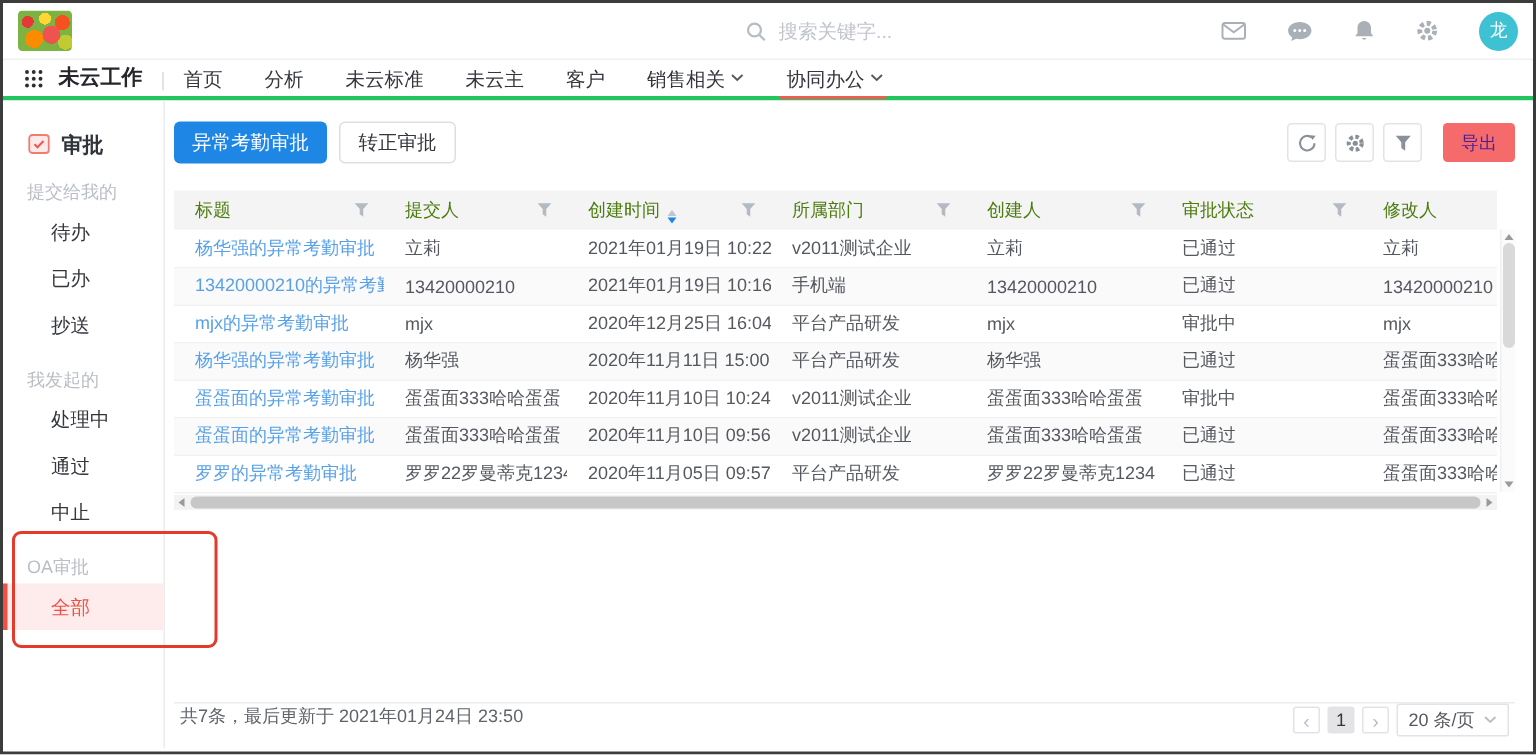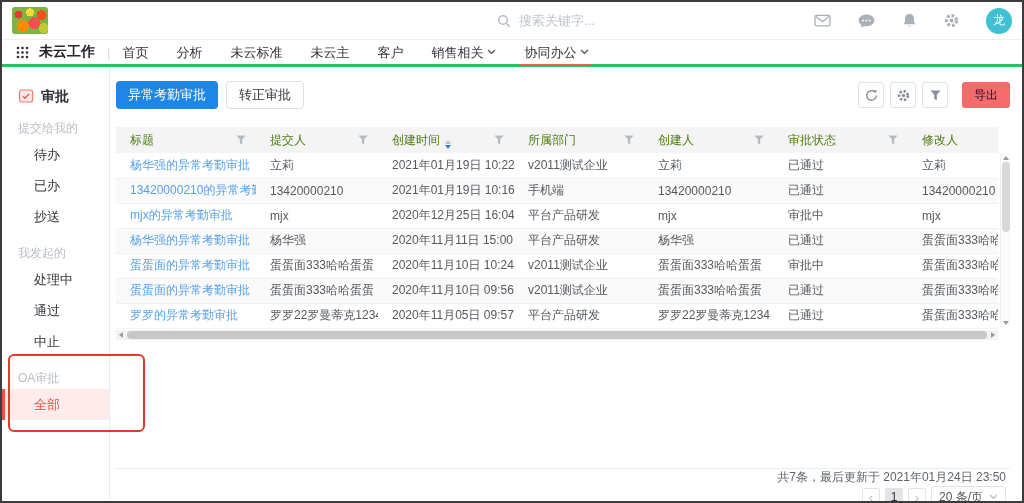--- a/index.html
+++ b/index.html
@@ -45,21 +45,21 @@
 
   .main { flex:1; display:flex; flex-direction:column; padding:14px 12px 0 6px; background:#fff; min-width:0; }
 
   
   .tabrow { display:flex; align-items:center; height:28px; flex-shrink:0; }
   .tab { font-size:13px; padding:0 12px; height:28px; line-height:26px; border-radius:4px; cursor:pointer; }
   .tab.active { background:#1e87e5; color:#fff; line-height:28px; border:none; }
   .tab.plain { background:#fff; color:#33363c; border:1px solid #dcdfe3; margin-left:8px; }
   .tools { margin-left:auto; display:flex; align-items:center; gap:6px; }
   .sq-btn { width:26px; height:26px; border:1px solid #e1e3e6; border-radius:3px; background:#fff; display:flex; align-items:center; justify-content:center; cursor:pointer; color:#8a9099; }
-  .export-btn { margin-left:8px; height:26px; padding:0 12px; background:#f56b6b; color:#0f172a; font-size:12px; border:none; border-radius:3px; cursor:pointer; line-height:26px; font-family:inherit; }
+  .export-btn { margin-left:8px; height:26px; padding:0 12px; background:#f56b6b; color:#4c1d95; font-size:12px; border:none; border-radius:3px; cursor:pointer; line-height:26px; font-family:inherit; }
 
   
   .table-wrap { position:relative; margin-top:18px; padding-right:12px; flex-shrink:0; }
   table { width:100%; border-collapse:collapse; table-layout:fixed; }
   th { background:#f4f4f5; height:26px; font-weight:normal; font-size:12px; color:#4d7c0f; cursor:pointer; }
   .th-inner { display:flex; align-items:center; justify-content:space-between; padding:0 10px 0 14px; }
   .th-left { display:flex; align-items:flex-end; gap:5px; }
   td { height:25px; font-size:12px; color:#55595f; padding:0 6px 0 14px; border-bottom:1px solid #f1f1f2; white-space:nowrap; overflow:hidden; }
   tr:nth-child(even) td { background:#fafafa; }
   td .link { color:#58a1e8; cursor:pointer; }
@@ -74,21 +74,21 @@
   .tri { width:0; height:0; cursor:pointer; }
   .tri.left  { border:3.5px solid transparent; border-right:4.5px solid #9a9a9a; border-left:none; margin-left:3px; }
   .tri.right { border:3.5px solid transparent; border-left:4.5px solid #9a9a9a; border-right:none; margin-right:3px; }
   .vscroll { position:absolute; right:0; top:26px; width:10px; height:175px; background:#fbfbfb; border-left:1px solid #f0f0f0; display:flex; flex-direction:column; align-items:center; }
   .tri.up   { border:3.5px solid transparent; border-bottom:4.5px solid #9a9a9a; border-top:none; margin-top:3px; }
   .tri.down { border:3.5px solid transparent; border-top:4.5px solid #9a9a9a; border-bottom:none; margin-bottom:3px; }
   .vs-thumb { width:8px; flex:0 0 70px; background:#d9d9d9; border-radius:4px; margin-top:2px; cursor:grab; }
   .vs-space { flex:1; }
 
   
-  .mfooter { margin-top:auto; height:31px; border-top:1px solid #ececec; display:flex; align-items:flex-end; font-size:12px; color:#5f646b; padding:0 4px; flex-shrink:0;flex-direction:column; }
+  .mfooter { margin-top:auto; height:31px; border-top:1px solid #ececec; display:flex; align-items:flex-start; font-size:12px; color:#5f646b; padding:0 4px; flex-shrink:0; }
   .pager { margin-left:auto; display:flex; align-items:center; gap:5px; }
   .pg-btn { width:18px; height:18px; border:1px solid #e1e3e6; border-radius:2px; color:#b9bec6; display:flex; align-items:center; justify-content:center; font-size:13px; cursor:pointer; background:#fff; }
   .pg-num { width:18px; height:18px; background:#e4e4e6; border-radius:2px; color:#33363c; display:flex; align-items:center; justify-content:center; font-size:12px; cursor:pointer; }
   .pg-size { margin-left:0; height:22px; border:1px solid #e1e3e6; border-radius:2px; padding:0 7px; display:flex; align-items:center; gap:6px; color:#55595f; font-size:12px; cursor:pointer; background:#fff; }
 
   .annotation-box { position:absolute; left:6px; top:352px; width:137px; height:78px; border:2px solid #e33a2b; border-radius:6px; z-index:20; pointer-events:none; }
 </style>
 </head>
 <body>
 

